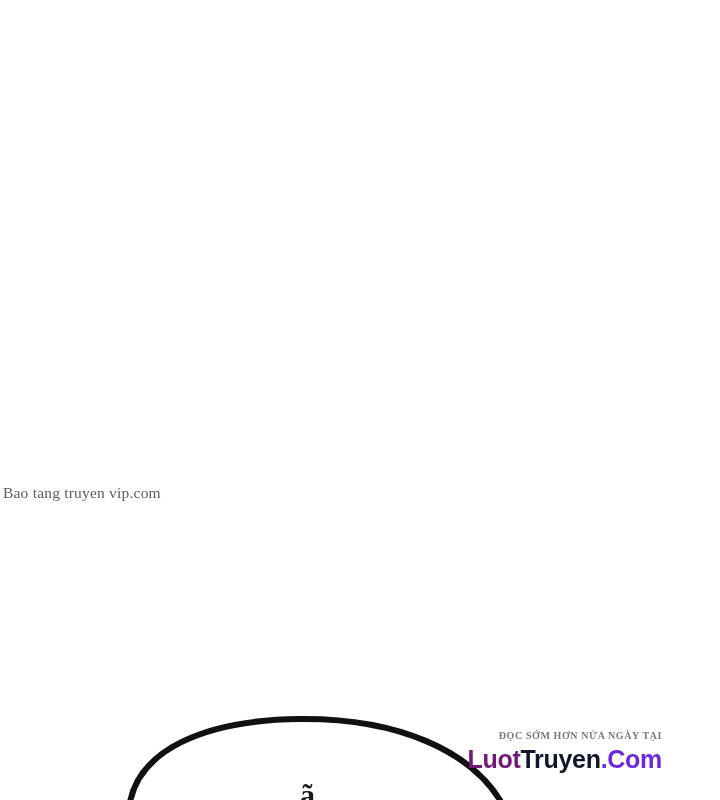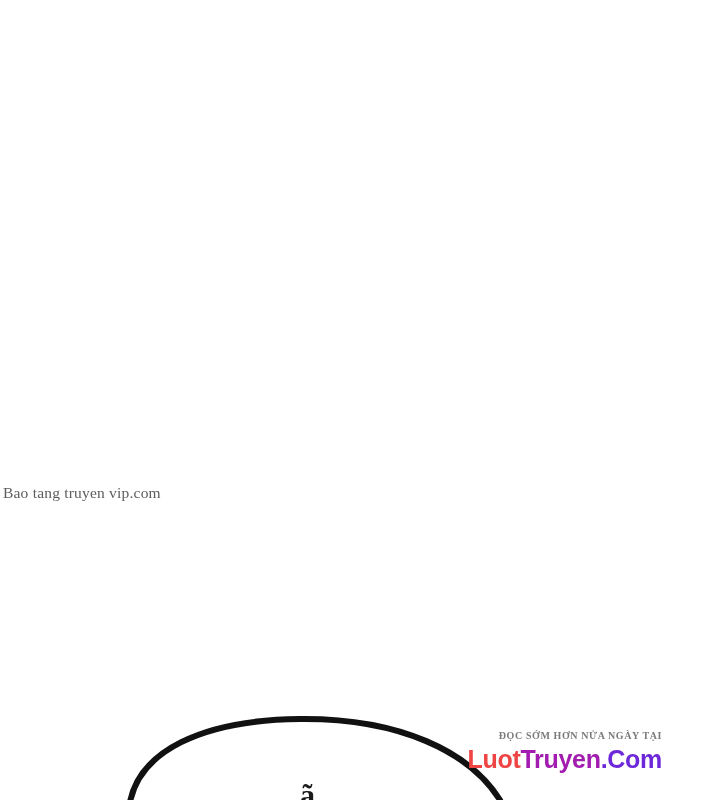--- a/index.html
+++ b/index.html
@@ -58,22 +58,22 @@
   }
   .brand-name {
     margin-top: 4px;
     font-family: "Liberation Sans", sans-serif;
     font-weight: bold;
     font-size: 25px;
     letter-spacing: -0.3px;
     white-space: nowrap;
     line-height: 1.15;
   }
-  .brand-name .seg-a { color: #ef4444; }
-  .brand-name .seg-b { color: #a21caf; margin-top: 8px; }
+  .brand-name .seg-a { color: #701a75; }
+  .brand-name .seg-b { color: #0f172a; margin-top: 8px; }
   .brand-name .seg-c { color: #6d28d9; }
 
   
   .panel-speech {
     position: absolute;
     left: 300px;
     top: 778px;
     font-family: "Liberation Serif", serif;
     font-size: 30px;
     font-weight: bold;

